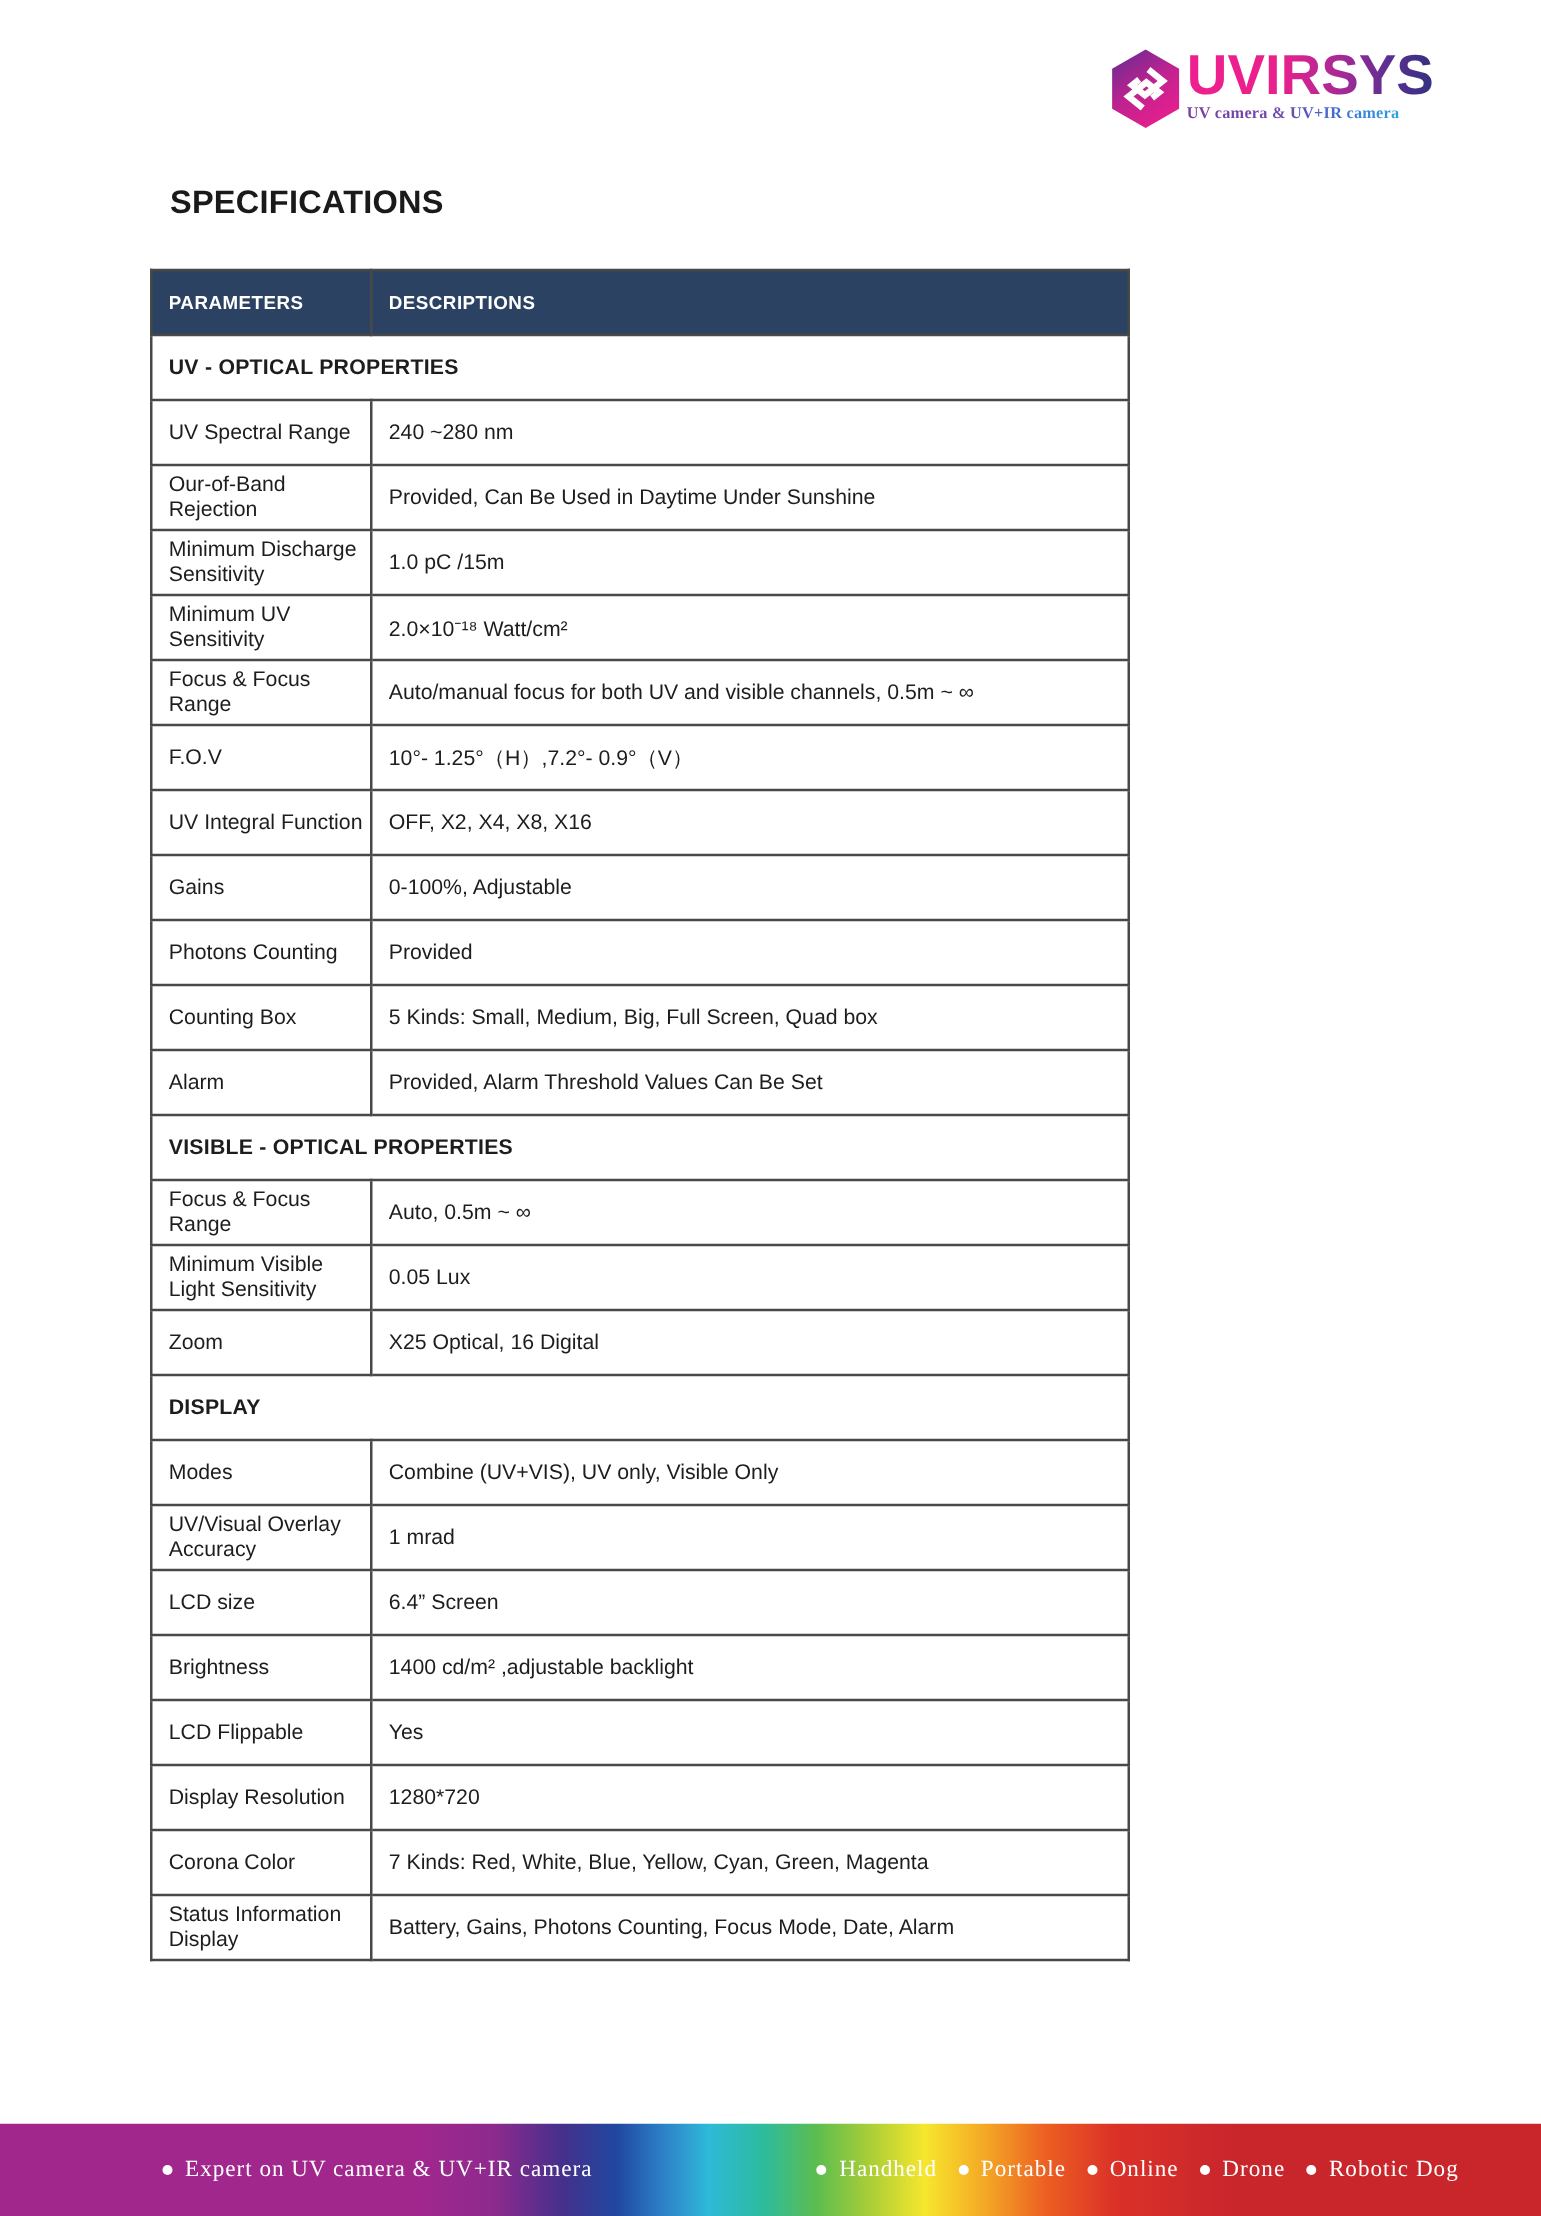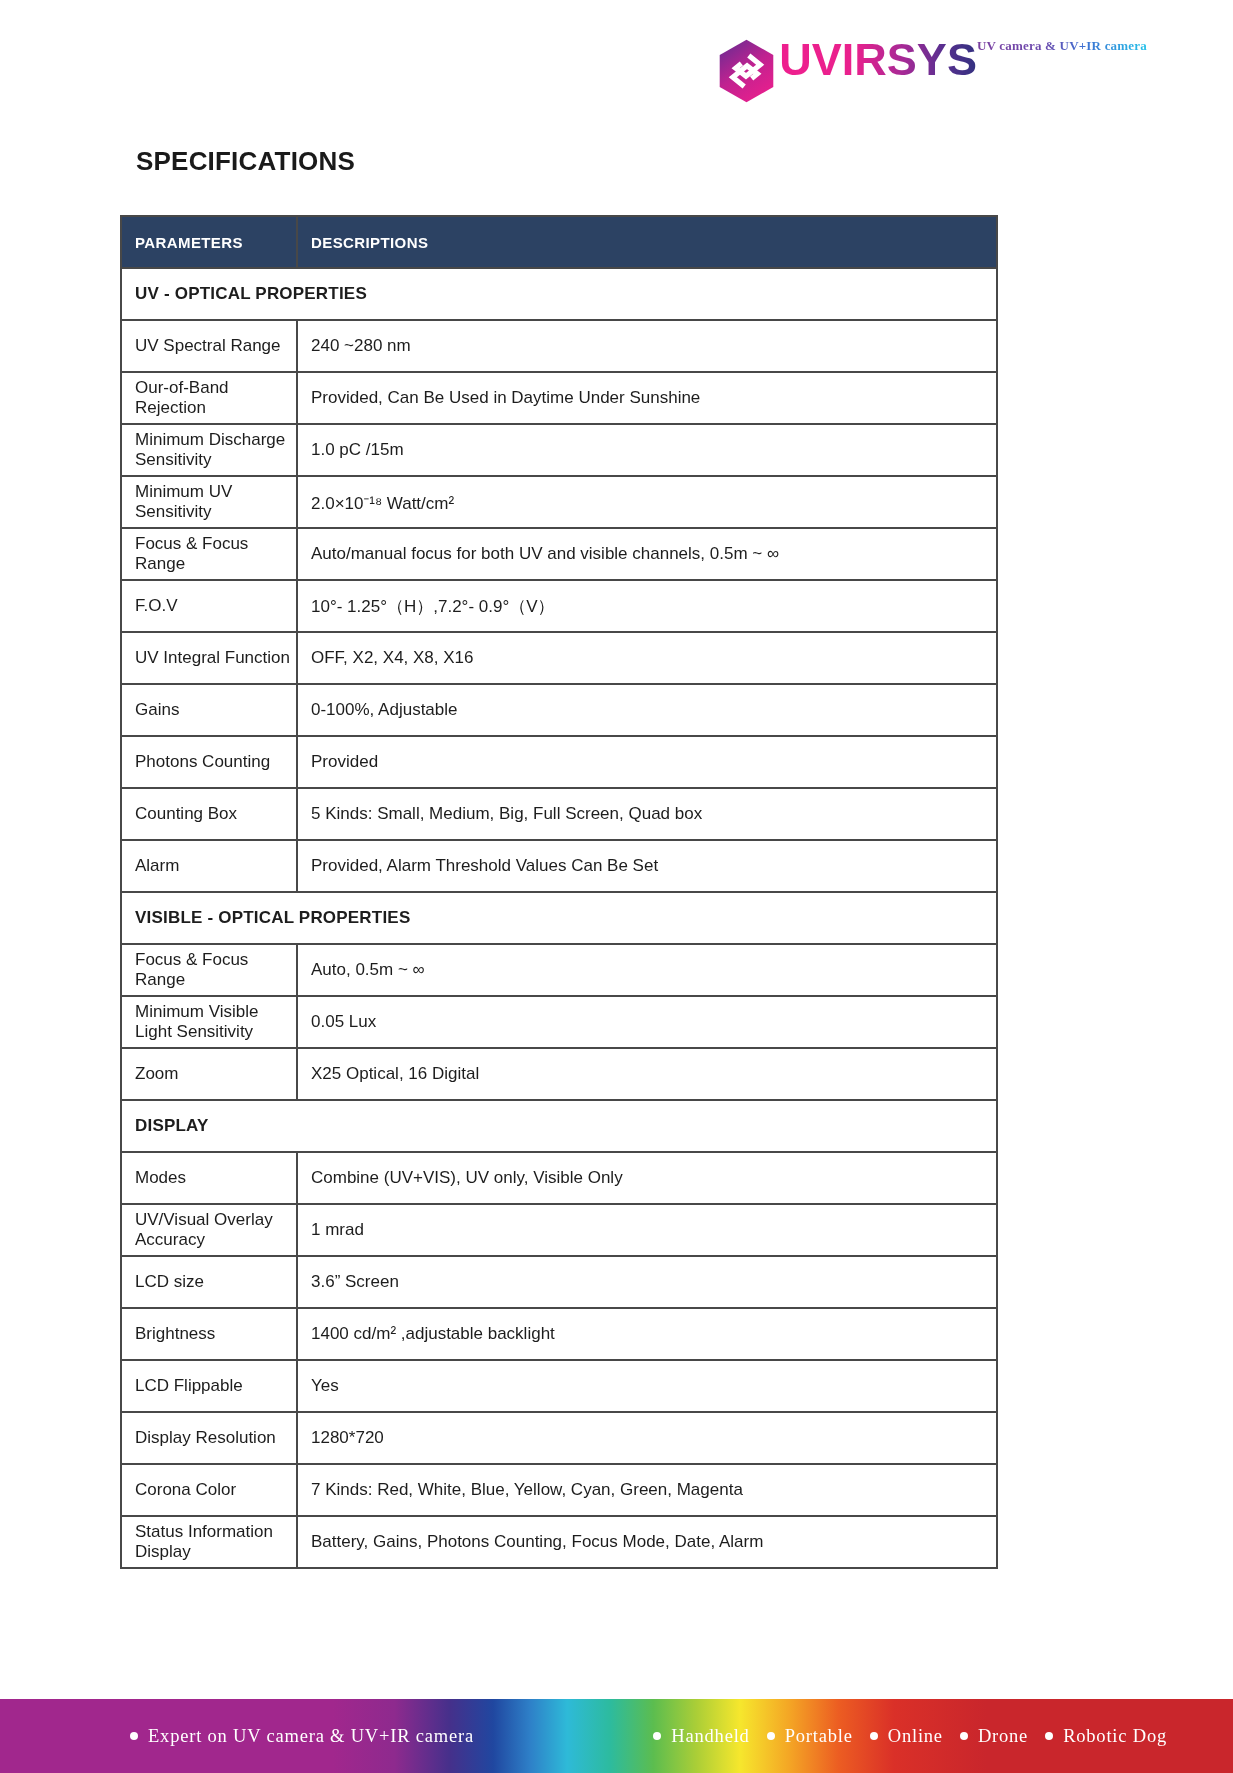--- a/index.html
+++ b/index.html
@@ -6,42 +6,42 @@
   html,body { background:#ffffff; }
   body { font-family:"Liberation Sans", sans-serif; }
   .page {
     position:relative; width:1233px; height:1773px;
     background:#ffffff; overflow:hidden;
   }
 
   
   .logo-block { position:absolute; top:38px; right:86px; display:flex; align-items:flex-start; gap:4px; }
   .logo-icon { width:57px; height:66px; display:block; }
-  .logo-textcol { display:flex; flex-direction:row; }
+  .logo-textcol { display:flex; flex-direction:column; }
   .brand {
     font-size:45px; font-weight:bold; line-height:0.98; letter-spacing:0px;
     -webkit-background-clip:text; background-clip:text; color:transparent;
     background-image:linear-gradient(90deg,#ee1f8e,#333180); 
   }
   .tagline {
     font-family:"Liberation Serif", serif; font-weight:bold; font-size:13px; line-height:1.1;
     margin-top:1px; letter-spacing:0.2px;
     -webkit-background-clip:text; background-clip:text; color:transparent;
     background-image:linear-gradient(90deg,#7b3fa0,#22c2ea); 
   }
 
   
   .page-title {
     position:absolute; left:136px; top:146px;
     font-size:26px; font-weight:bold; color:var(--title, #1a1a1a); letter-spacing:0.2px;
   }
 
   
   table.spec {
-    position:absolute; left:120px; top:215px; width:878px;
+    position:absolute; left:120px; top:215px; width:784px;
     border-collapse:collapse; table-layout:fixed;padding-left:12px;
   }
   table.spec th, table.spec td {
     border:2px solid var(--table-border, #484848);
     vertical-align:middle;
   }
   table.spec thead th {
     background:var(--header-bg, #2c4263);
     color:#ffffff; font-size:15px; font-weight:bold; text-align:left;
     height:52px; padding-left:13px; letter-spacing:0.4px;
@@ -193,21 +193,21 @@
     <td class="desc">Combine (UV+VIS), UV only, Visible Only</td>
   </tr>
 
   <tr>
     <td class="param">UV/Visual Overlay Accuracy</td>
     <td class="desc">1 mrad</td>
   </tr>
 
   <tr>
     <td class="param">LCD size</td>
-    <td class="desc">3.6” Screen</td>
+    <td class="desc">6.4” Screen</td>
   </tr>
 
   <tr>
     <td class="param">Brightness</td>
     <td class="desc">1400 cd/m²  ,adjustable backlight</td>
   </tr>
 
   <tr>
     <td class="param">LCD Flippable</td>
     <td class="desc">Yes</td>

